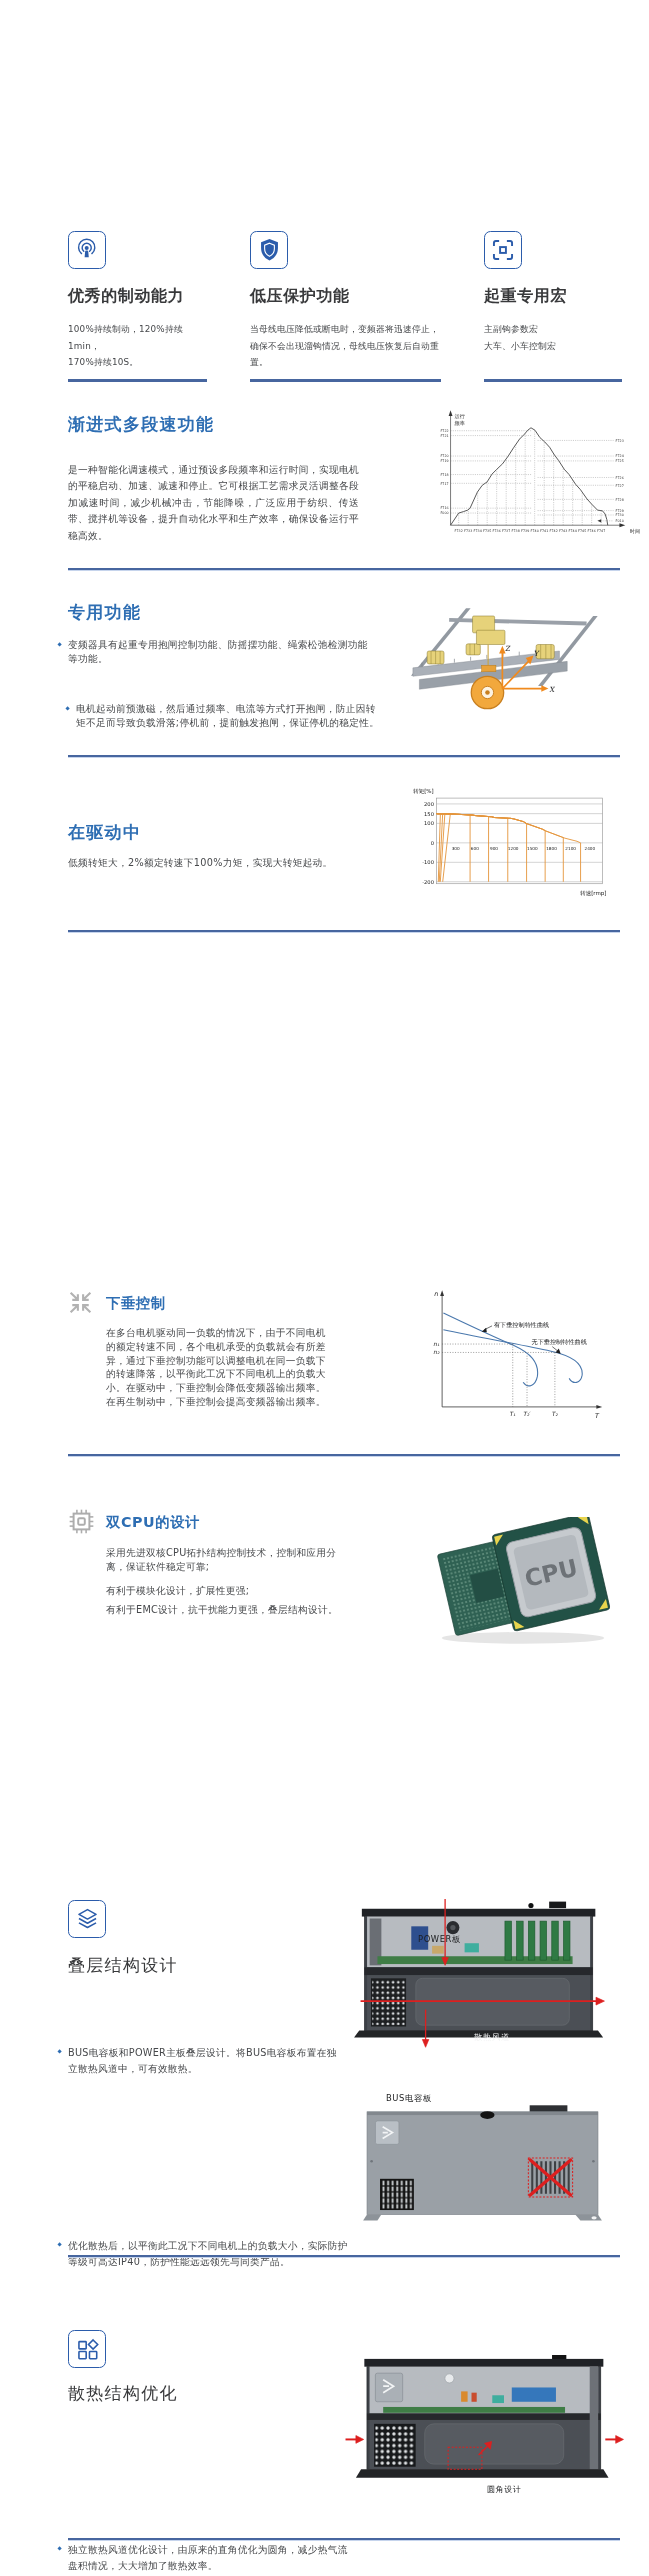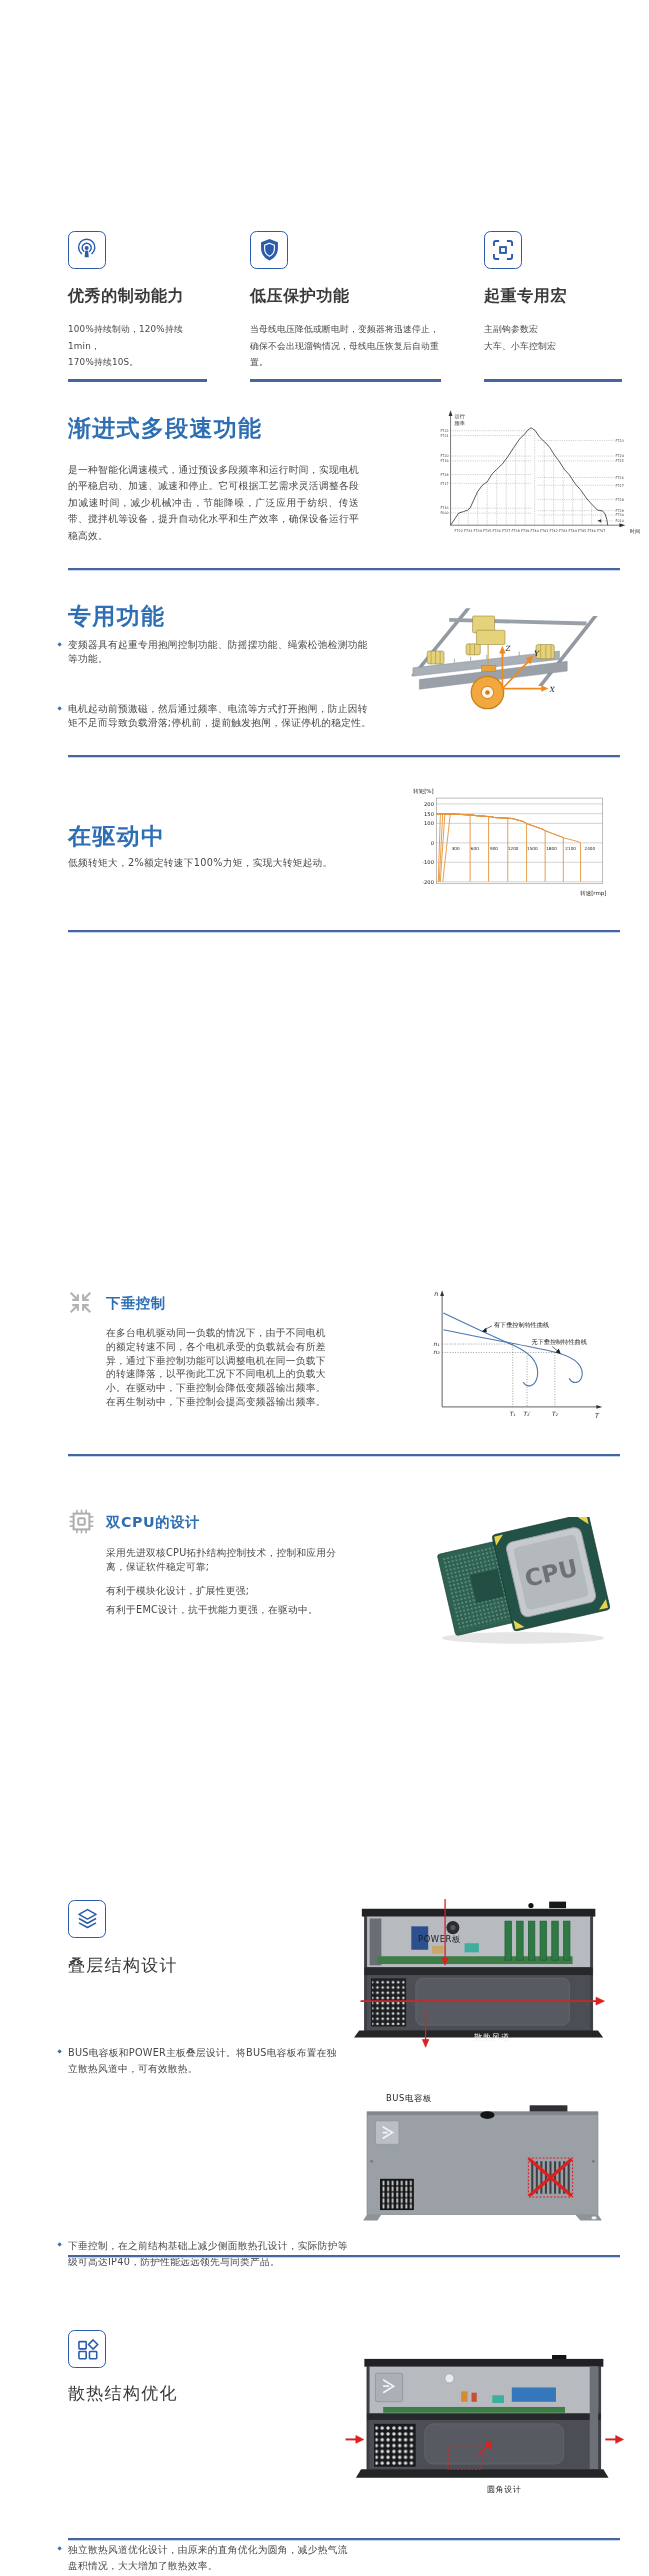--- a/index.html
+++ b/index.html
@@ -5,21 +5,21 @@
   html,body{margin:0;padding:0;}
   body{width:650px;height:2576px;position:relative;background:#ffffff;
        font-family:"DejaVu Sans","Liberation Sans",sans-serif;color:#404245;}
   .abs{position:absolute;}
   .feature-col{position:absolute;top:231px;}
   .icon-box{width:38px;height:38px;border:1.3px solid #2b5cab;border-radius:6.5px;
             display:flex;align-items:center;justify-content:center;box-sizing:border-box;background:#fff;}
   .feature-title{margin-top:17px;font-size:16px;color:#38393b;letter-spacing:0.6px;font-weight:700;}
   .feature-desc{margin-top:14.3px;font-size:8.8px;line-height:1.85;color:#46484b;white-space:pre-line;letter-spacing:0.2px;}
   .feature-bar{position:absolute;top:379px;height:3.2px;background:#47669f;}
-  .sec-title-blue{font-size:23px;color:#2e6eb3;font-weight:600;letter-spacing:1.3px;}
+  .sec-title-blue{font-size:17px;color:#2e6eb3;font-weight:600;letter-spacing:1.3px;}
   .sec-title-blue.small{font-size:14.3px;letter-spacing:0.6px;}
   .sec-title-dark{font-size:17px;color:#38393b;font-weight:500;letter-spacing:1.3px;}
   .body-text{font-size:9.7px;line-height:1.7;color:#46484b;letter-spacing:0.3px;text-align:justify;}
   .body-text.tight{line-height:1.42;text-align:left;}
   .bullet{position:relative;font-size:9.7px;line-height:1.45;color:#46484b;letter-spacing:0.3px;padding-left:0;}
   .bullet.loose{line-height:1.67;}
   .bullet::before{content:"";position:absolute;left:-9.7px;top:5.2px;width:3.2px;height:3.2px;
                   background:#2f6eb3;transform:rotate(45deg);}
   .divider{position:absolute;left:68px;width:552px;height:1.9px;background:#47669f;border-bottom:1.3px solid #c6d4ec;}
   .img-label{position:absolute;font-size:8.4px;color:#1c1d1f;letter-spacing:0.6px;margin-top:46px;}
@@ -147,21 +147,21 @@
     <text x="290" y="168.25" font-size="5.1" text-anchor="start" fill="#333">F730</text>
     <line x1="170" y1="166.25" x2="287" y2="166.25" stroke="#777" stroke-width="0.6" stroke-dasharray="1.6,1.8"></line>
     <line x1="270" y1="175.25" x2="287" y2="175.25" stroke="#777" stroke-width="0.6" stroke-dasharray="1.6,1.8"></line>
     <polygon points="268,172.75 268,177.75 262,175.25" fill="#333"></polygon>
     <text x="290" y="177.25" font-size="5.1" text-anchor="start" fill="#333">F010</text>
   </svg>
 <div class="divider" style="top:568px;"></div>
 
 <div class="abs sec-title-blue" style="left:68px;top:601px;">专用功能</div>
 <div class="abs bullet" style="left:68px;top:638px;width:304px;">变频器具有起重专用抱闸控制功能、防摇摆功能、绳索松弛检测功能等功能。</div>
-<div class="abs bullet" style="left:68px;top:674px;width:304px;">电机起动前预激磁，然后通过频率、电流等方式打开抱闸，防止因转矩不足而导致负载滑落;停机前，提前触发抱闸，保证停机的稳定性。</div>
+<div class="abs bullet" style="left:76px;top:674px;width:304px;">电机起动前预激磁，然后通过频率、电流等方式打开抱闸，防止因转矩不足而导致负载滑落;停机前，提前触发抱闸，保证停机的稳定性。</div>
 <svg class="abs" style="left:409px;top:608px;" width="214" height="121" viewBox="0 0 330 186">
   <polygon points="88,0 95,0 10,104 3,104" fill="#9299a1"></polygon>
   <polygon points="284,12 291,12 206,120 199,120" fill="#9299a1"></polygon>
   <rect x="62" y="15" width="212" height="6" fill="#9aa0a8" transform="rotate(1.5 62 15)"></rect>
   <polygon points="6,92 232,66 232,79 6,105" fill="#aab0b8" stroke="#7d838b" stroke-width="0.6"></polygon>
   <polygon points="16,110 244,82 244,97 16,125" fill="#99a0a8" stroke="#7d838b" stroke-width="0.6"></polygon>
   <g stroke="#777d85" stroke-width="1">
     <line x1="20" y1="90" x2="20" y2="84"></line>
       <line x1="45" y1="87" x2="45" y2="81"></line>
     <line x1="70" y1="84" x2="70" y2="78"></line>
@@ -302,21 +302,21 @@
         <line x1="1" y1="26" x2="7" y2="26"></line>
       <line x1="31" y1="12" x2="37" y2="12"></line>
         <line x1="31" y1="19" x2="37" y2="19"></line>
         <line x1="31" y1="26" x2="37" y2="26"></line>
     </g>
   </svg>
 </div>
 <div class="abs sec-title-blue small" style="left:106px;top:1513px;">双CPU的设计</div>
 <div class="abs body-text tight" style="left:106px;top:1546px;width:242px;">采用先进双核CPU拓扑结构控制技术，控制和应用分离，保证软件稳定可靠;</div>
 <div class="abs body-text tight" style="left:106px;top:1584px;width:242px;">有利于模块化设计，扩展性更强;</div>
-<div class="abs body-text tight" style="left:106px;top:1603px;width:242px;">有利于EMC设计，抗干扰能力更强，在驱动中。</div>
+<div class="abs body-text tight" style="left:106px;top:1603px;width:242px;">有利于EMC设计，抗干扰能力更强，叠层结构设计。</div>
 <svg class="abs" style="left:419px;top:1517px;" width="195" height="130" viewBox="0 0 300 200">
   <defs>
     <pattern id="pins" width="6" height="6" patternUnits="userSpaceOnUse">
       <circle cx="3" cy="3" r="1.2" fill="#8fb8a4"></circle>
     </pattern>
   </defs>
   <ellipse cx="160" cy="186" rx="125" ry="9" fill="rgba(0,0,0,0.10)"></ellipse>
   <g transform="translate(28,58) rotate(-13)">
     <rect x="0" y="0" width="128" height="128" rx="4" fill="#2f6153" stroke="#1e443a"></rect>
     <rect x="6" y="6" width="116" height="116" fill="url(#pins)"></rect>
@@ -382,21 +382,21 @@
     <line x1="10" y1="177" x2="374" y2="177" stroke-width="2.6"></line>
     <polygon points="372,171 372,183 385,177"></polygon>
     <line x1="110" y1="190" x2="110" y2="238" stroke-width="2"></line>
     <polygon points="105,236 115,236 110,248"></polygon>
   </g>
 </svg>
 <div class="img-label" style="left:418px;top:1888px;width:78px;">POWER板</div>
 <div class="img-label white" style="left:474px;top:1986px;width:58px;">散热风道</div>
 <div class="img-label" style="left:386px;top:2047px;width:78px;">BUS电容板</div>
 
-<div class="abs bullet loose" style="left:68px;top:2149px;width:281px;">下垂控制，在之前结构基础上减少侧面散热孔设计，实际防护等级可高达IP40，防护性能远远领先与同类产品。</div>
+<div class="abs bullet loose" style="left:68px;top:2149px;width:281px;">优化散热后，以平衡此工况下不同电机上的负载大小，实际防护等级可高达IP40，防护性能远远领先与同类产品。</div>
 <svg class="abs" style="left:354px;top:2104px;" width="257" height="121" viewBox="0 0 395 186">
   <defs>
     <pattern id="slits" width="7" height="9" patternUnits="userSpaceOnUse">
       <rect x="2" y="1" width="2.8" height="7" fill="#cfd3d6"></rect>
     </pattern>
   </defs>
   <rect x="270" y="2" width="58" height="12" fill="#2e3033"></rect>
   <rect x="20" y="12" width="355" height="158" fill="#9aa0a6" stroke="#7e848a"></rect>
   <rect x="20" y="12" width="355" height="5" fill="#82888e"></rect>
   <ellipse cx="205" cy="17" rx="11" ry="6" fill="#141414"></ellipse>

